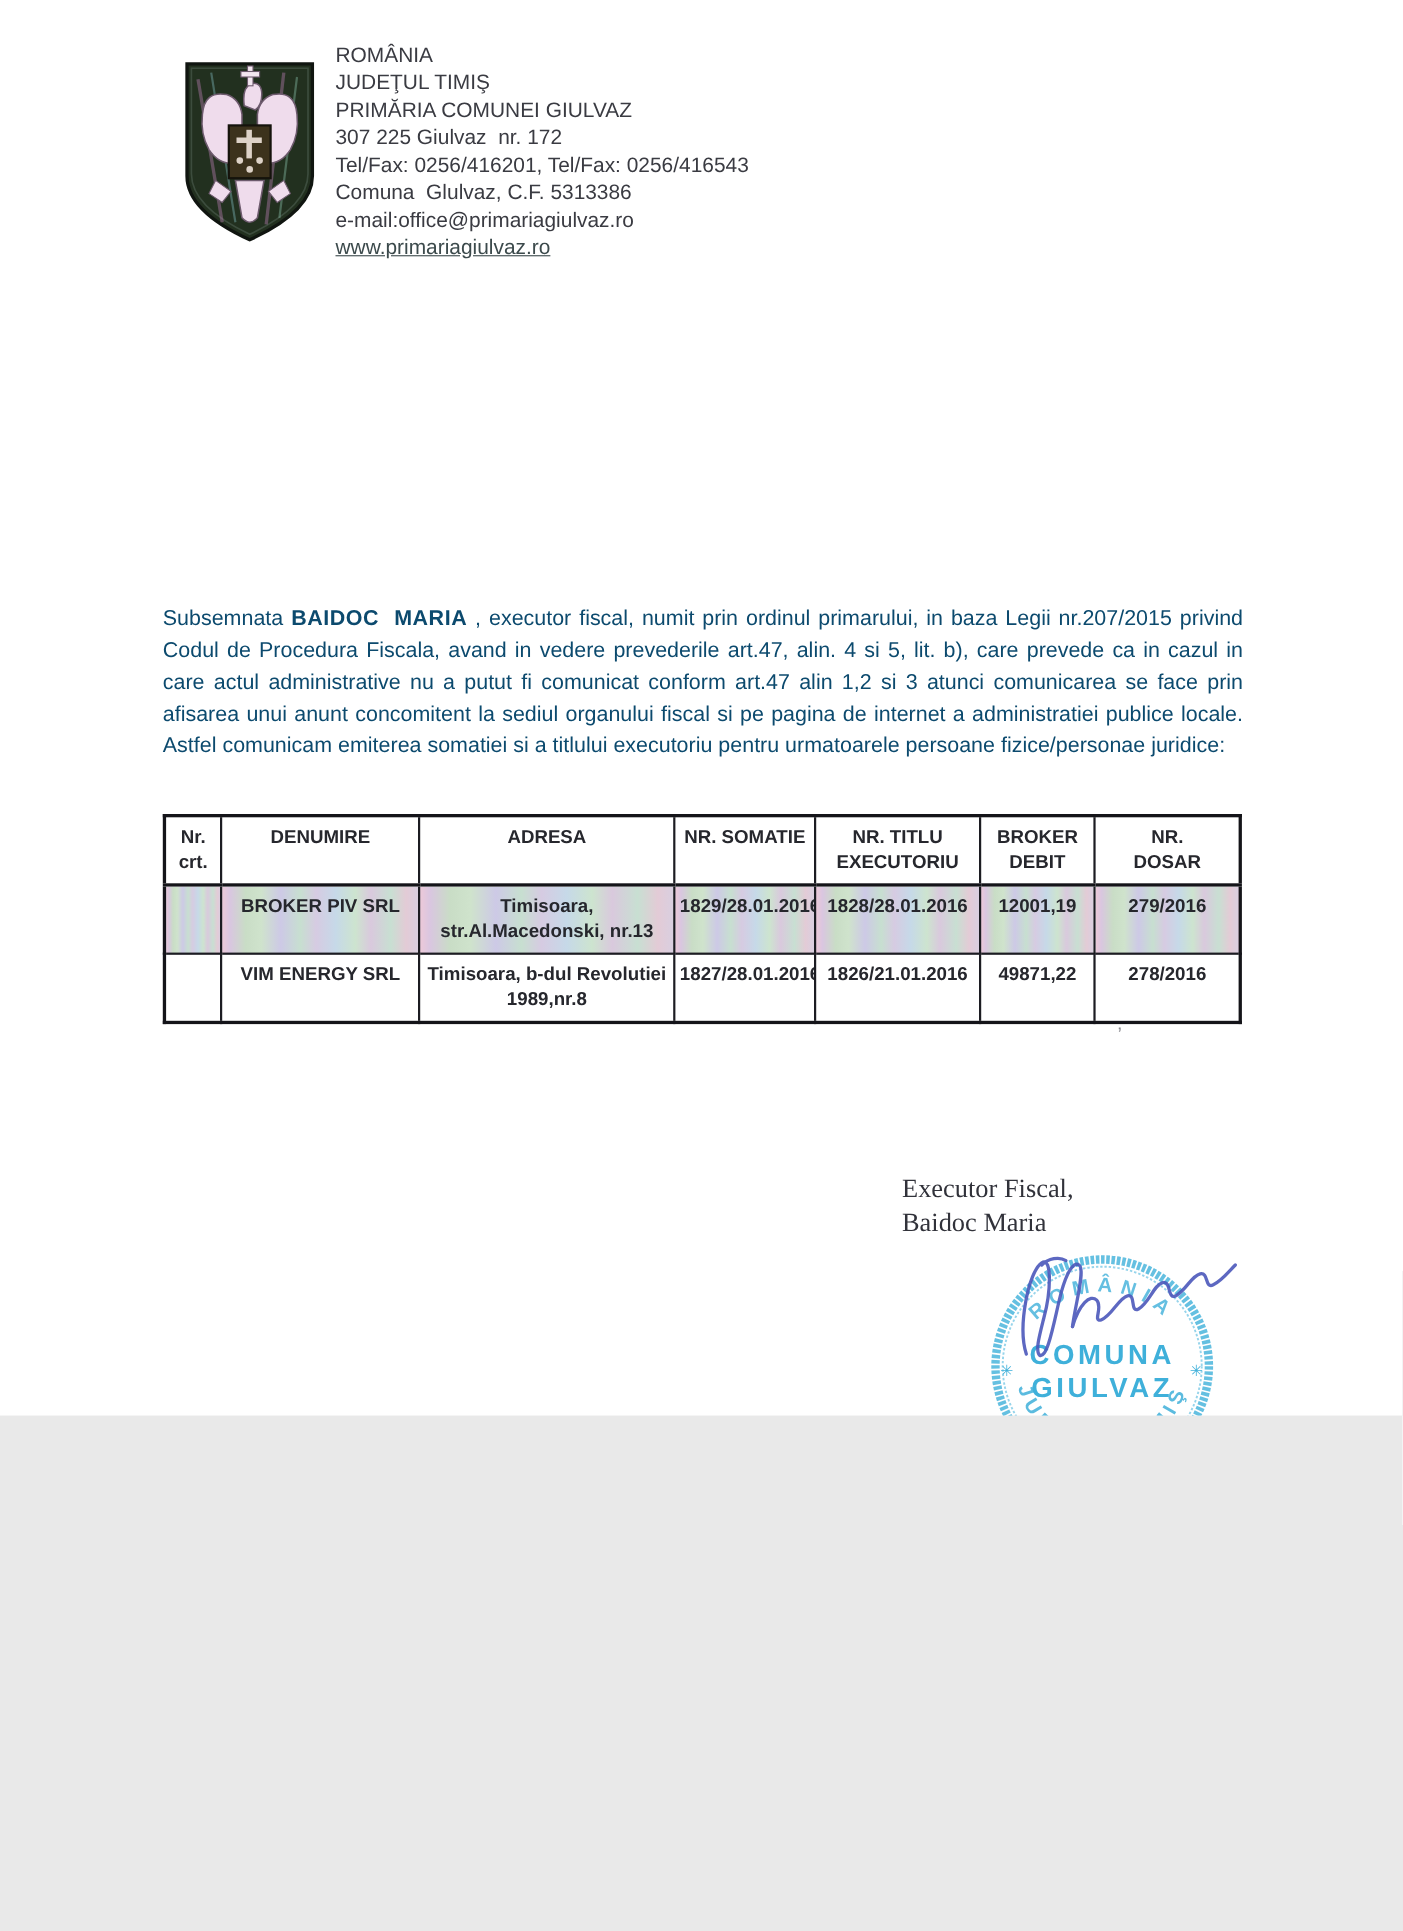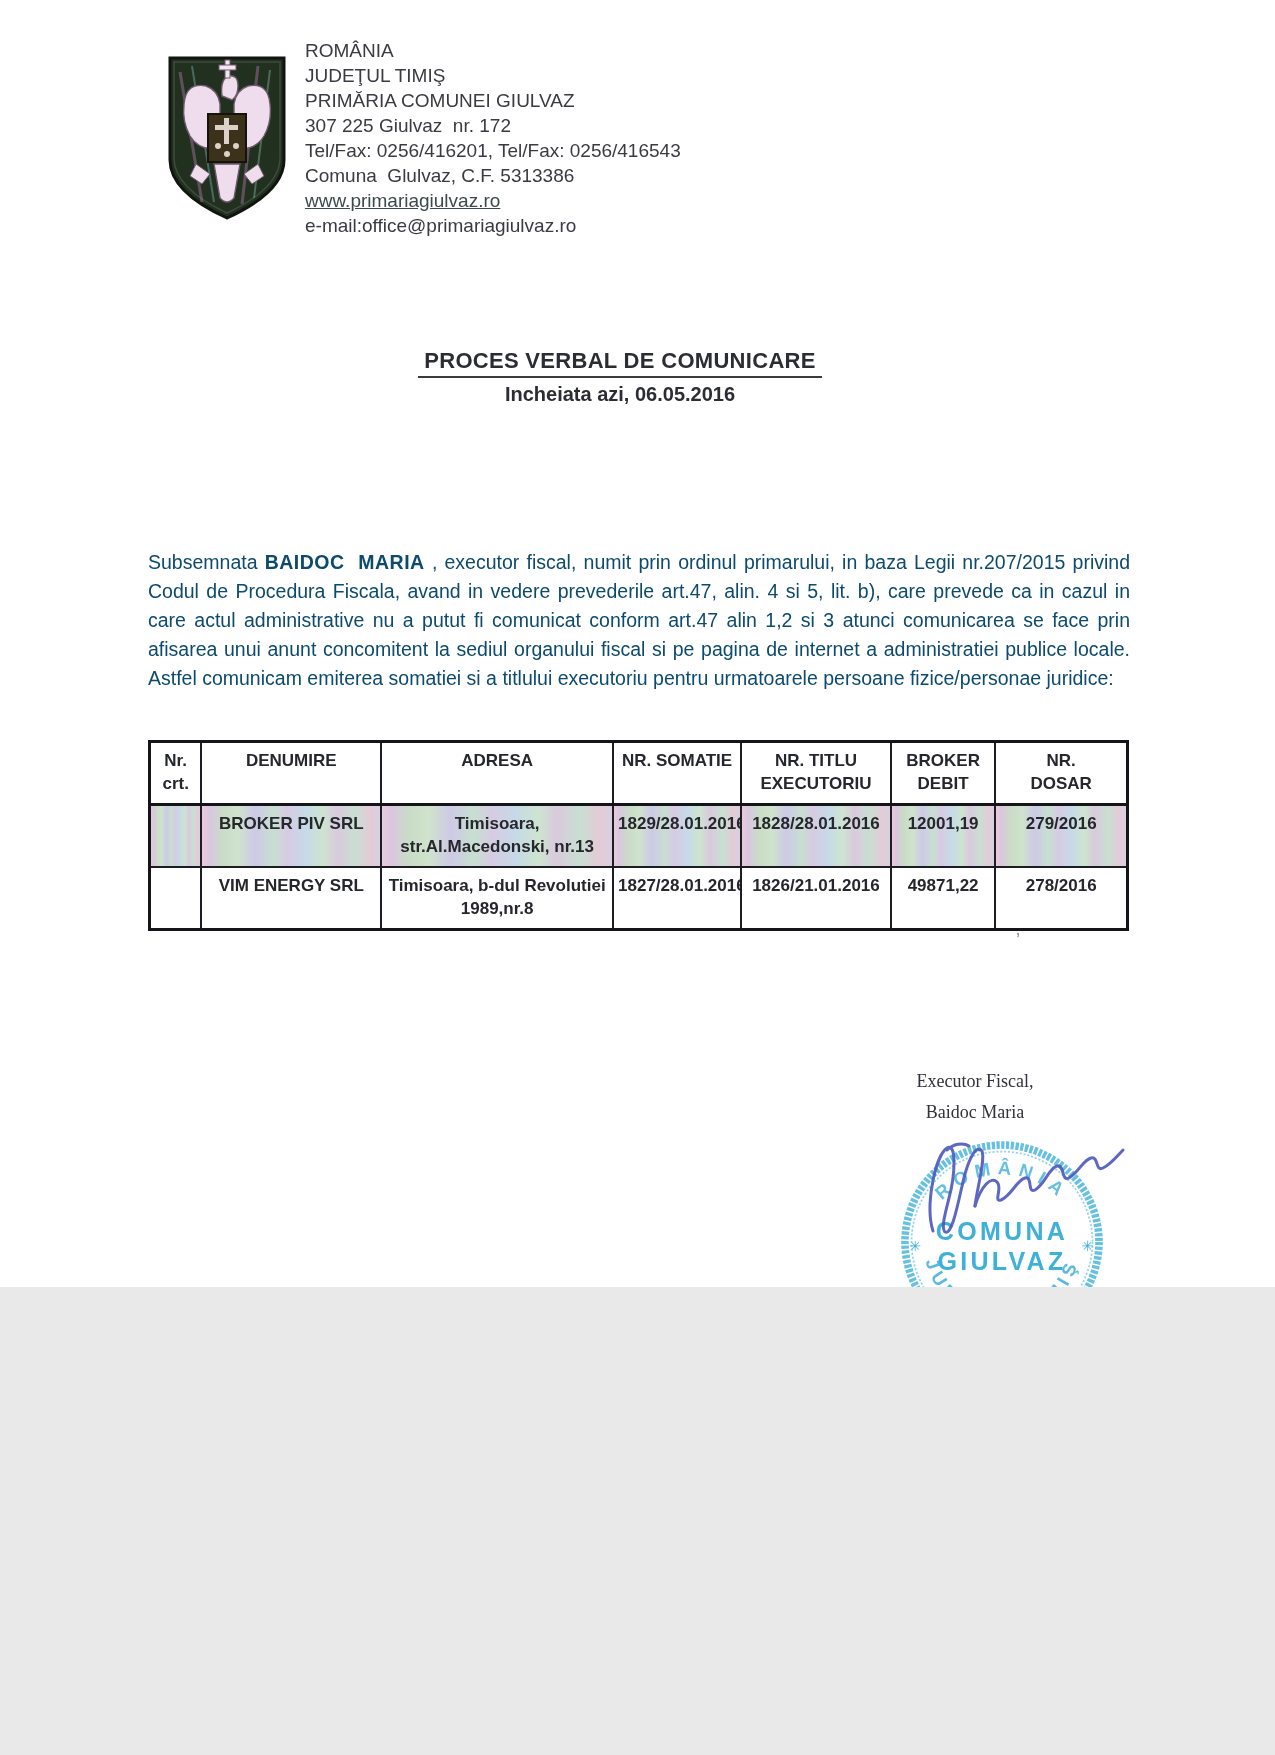--- a/index.html
+++ b/index.html
@@ -56,22 +56,22 @@
   .doc-table .row-h{height:44px;}
   .row-highlight td{
     background:linear-gradient(90deg,
       #ecc9d8 0%, #d9c6e0 4%, #c9ddc6 12%, #cfe3cc 20%,
       #cdc9e6 30%, #c7dfd0 40%, #d6cbe2 48%, #c6d9e8 58%,
       #cde4cf 68%, #d9c9dd 76%, #c8dfd2 86%, #e3cbd6 94%, #d9cfe0 100%);
   }
 
   
   .sig-block{
-    position:absolute;left:820px;top:1066px;width:310px;text-align:center;
-    font-family:"Liberation Serif", serif;font-size:18px;line-height:31px;color:#31323a;
+    position:absolute;left:820px;top:1066px;width:310px;
+    font-family:"Liberation Serif", serif;font-size:24px;line-height:31px;color:#31323a;
   }
   .stamp-wrap{position:absolute;left:893px;top:1133px;width:218px;height:218px;}
   .sig-scribble{position:absolute;left:905px;top:1136px;width:230px;height:120px;}
   .artifact{position:absolute;font-size:18px;color:#8a8a90;}
 </style>
 </head>
 <body>
 
 <div class="page">
 
@@ -117,28 +117,24 @@
     </svg>
   </div>
 
   <div class="letterhead">
     <div class="lh-line">ROMÂNIA</div>
     <div class="lh-line">JUDEŢUL TIMIŞ</div>
     <div class="lh-line">PRIMĂRIA COMUNEI GIULVAZ</div>
     <div class="lh-line">307 225 Giulvaz  nr. 172</div>
     <div class="lh-line">Tel/Fax: 0256/416201, Tel/Fax: 0256/416543</div>
     <div class="lh-line">Comuna  Glulvaz, C.F. 5313386</div>
+    <div class="lh-line">e-mail:office@primariagiulvaz.ro</div>
     <div class="lh-line website">www.primariagiulvaz.ro</div>
-    <div class="lh-line">e-mail:office@primariagiulvaz.ro</div>
-  </div>
-
-  <div class="title-block">
-    <div><span class="title-main">PROCES VERBAL DE COMUNICARE</span></div>
-    <div class="title-sub">Incheiata azi, 06.05.2016</div>
-  </div>
+  </div>
+
 
   <p class="body-par"><span>Subsemnata </span><span class="pname">BAIDOC MARIA</span><span> , executor fiscal, numit prin ordinul primarului, in baza Legii nr.207/2015 privind Codul de Procedura Fiscala, avand in vedere prevederile art.47, alin. 4 si 5, lit. b), care prevede ca in cazul in care actul administrative nu a putut fi comunicat conform art.47 alin 1,2 si 3 atunci comunicarea se face prin afisarea unui anunt concomitent la sediul organului fiscal si pe pagina de internet a administratiei publice locale. Astfel comunicam emiterea somatiei si a titlului executoriu pentru urmatoarele persoane fizice/personae juridice:</span></p>
 
   <table class="doc-table">
     <colgroup>
       <col style="width:5.3%">
         <col style="width:18.4%">
         <col style="width:23.7%">
       <col style="width:13.1%">
         <col style="width:15.3%">

